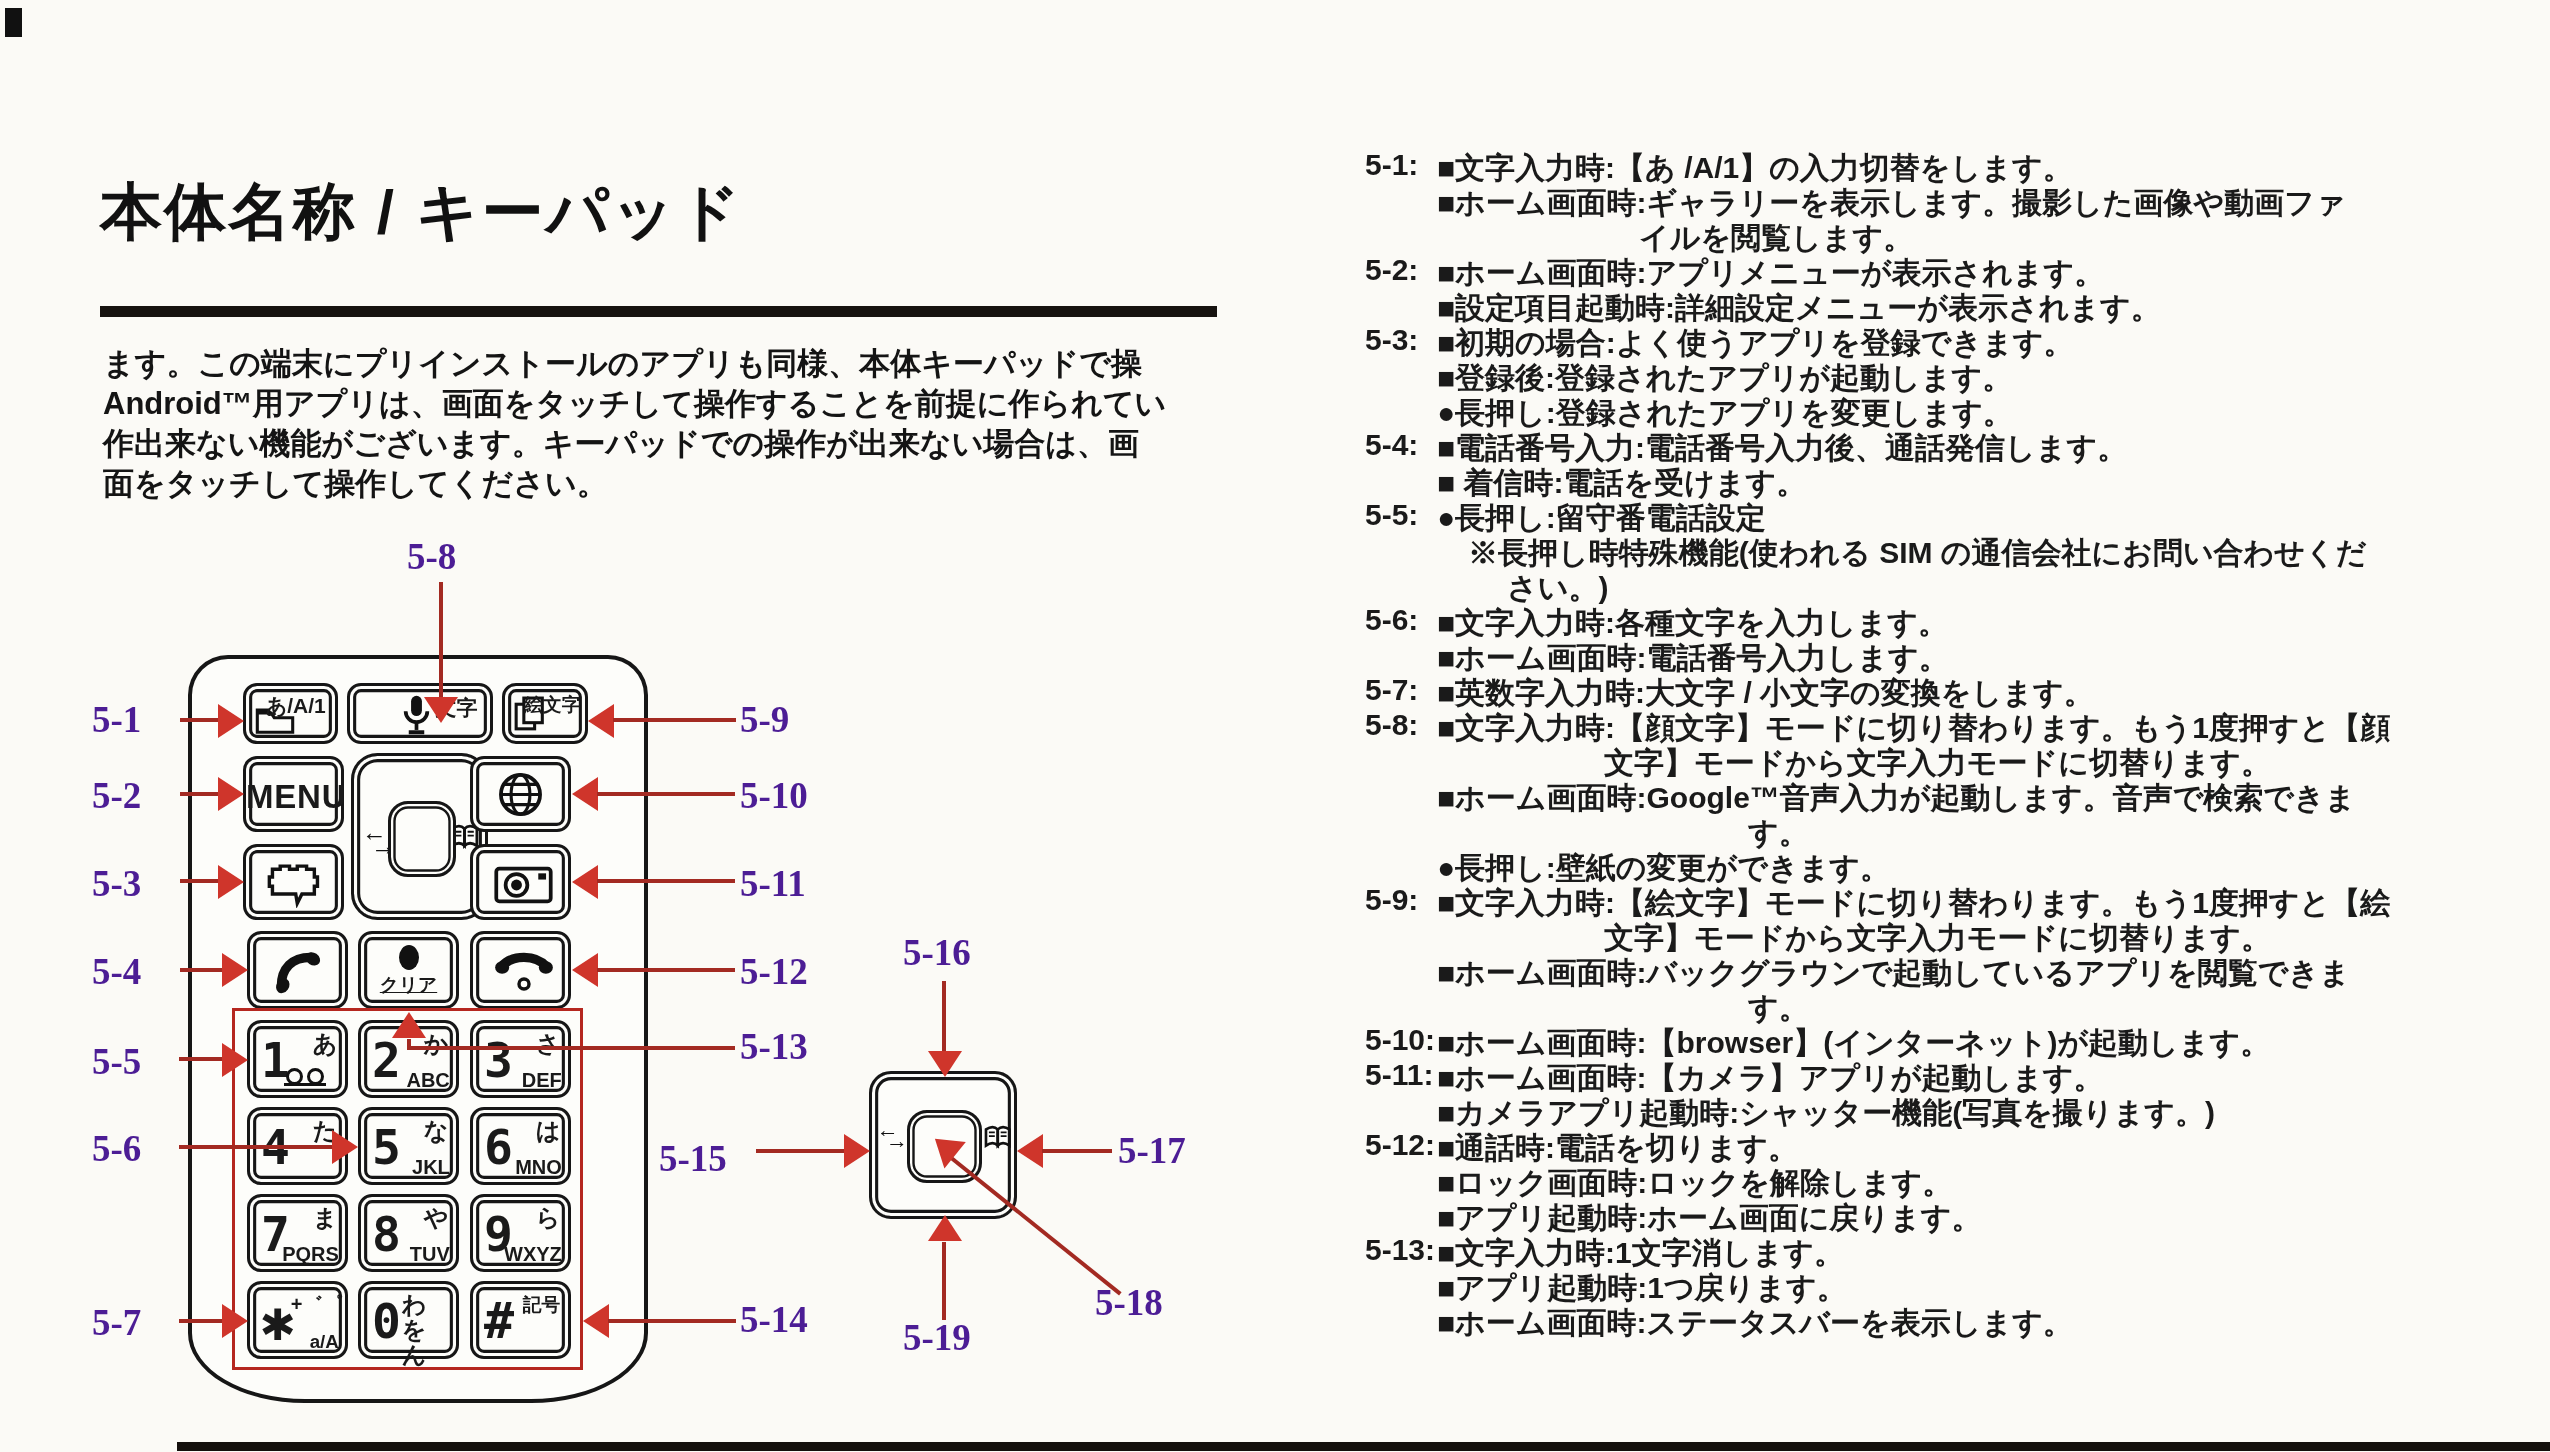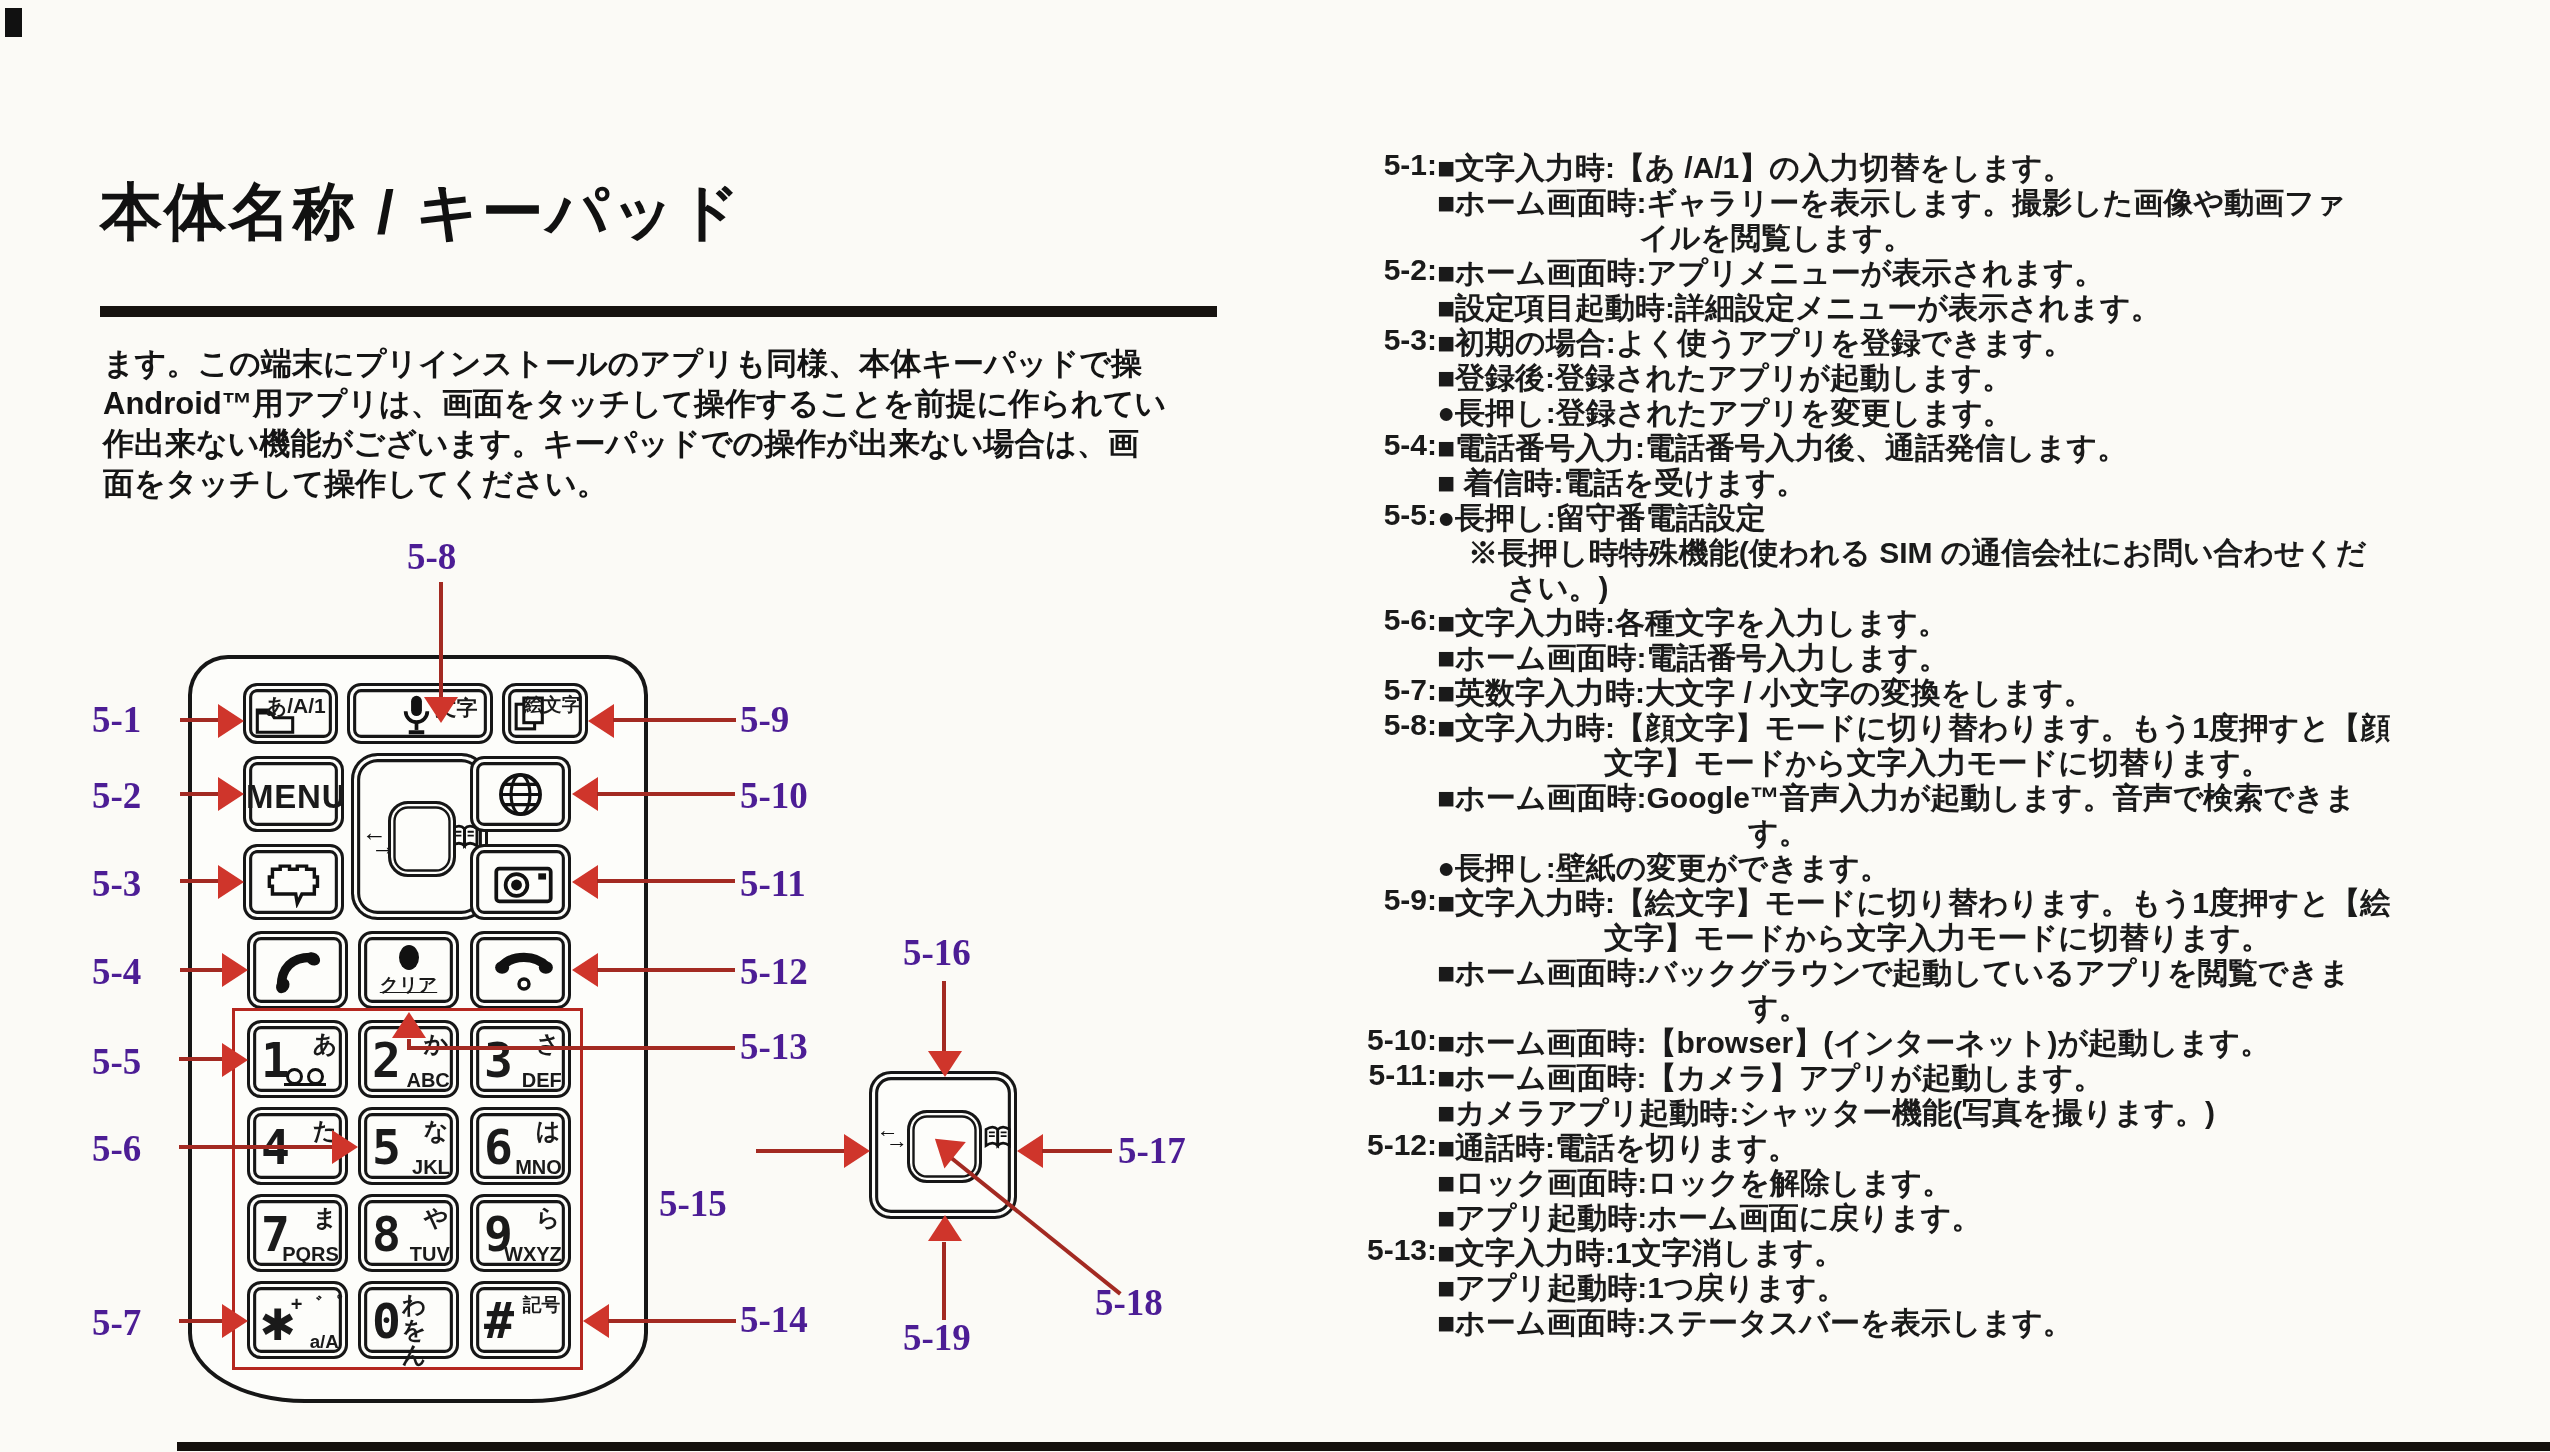--- a/index.html
+++ b/index.html
@@ -67,21 +67,21 @@
   .ah-up{border-left:17px solid transparent;border-right:17px solid transparent;border-bottom:26.4px solid #cf352b;}
   
   .dpad-outer{
     position:absolute;left:869px;top:1071px;width:148px;height:148px;box-sizing:border-box;
     border:3.1px solid #161616;border-radius:22px;background:#fdfdfa;
     box-shadow:inset 0 0 0 3.1px #fdfdfa, inset 0 0 0 6.2px #161616;
   }
   
   .right-col{position:absolute;left:1365px;top:148px;width:1182px;}
   .mline{display:flex;align-items:flex-start;height:35px;white-space:nowrap;}
-  .mnum{flex:0 0 72px;font-size:30px;font-weight:800;text-align:right;}
+  .mnum{flex:0 0 72px;font-size:30px;font-weight:800;}
   .mtext{font-size:30px;font-weight:700;}
   svg{display:block;}
 </style>
 </head>
 <body>
 
 <div class="scan-mark"></div>
 <div class="bottom-bar"></div>
 
 <div class="page-title">本体名称 / キーパッド</div>
@@ -319,21 +319,21 @@
       <path d="M4 5 h4 M4 7.5 h4 M12 5 h4 M12 7.5 h4" stroke="#111" stroke-width="1.2"></path>
     </svg>
   </span>
   <div class="navcenter" style="left:35px;top:36px;width:75px;height:73px;"></div>
 </div>
 
 <div class="callout" style="left:903px;top:931px;">5-16</div>
 <div class="rline" style="left:942px;top:981px;width:3.9px;height:72px;"></div>
 <div class="ah ah-down" style="left:928px;top:1051px;"></div>
 
-<div class="callout" style="left:659px;top:1182px;">5-15</div>
+<div class="callout" style="left:659px;top:1137px;">5-15</div>
 <div class="rline" style="left:756px;top:1149px;width:92px;height:3.9px;"></div>
 <div class="ah ah-right" style="left:844px;top:1134px;"></div>
 
 <div class="callout" style="left:1118px;top:1129px;">5-17</div>
 <div class="ah ah-left" style="left:1017px;top:1134px;"></div>
 <div class="rline" style="left:1042px;top:1149px;width:70px;height:3.9px;"></div>
 
 <div class="callout" style="left:1095px;top:1281px;">5-18</div>
 <div class="rline" style="left:947px;top:1152px;width:224px;height:3.9px;transform:rotate(38.8deg);transform-origin:0 0;"></div>
 <div class="ah ah-up" style="left:928px;top:1134px;transform:rotate(-51deg);"></div>

